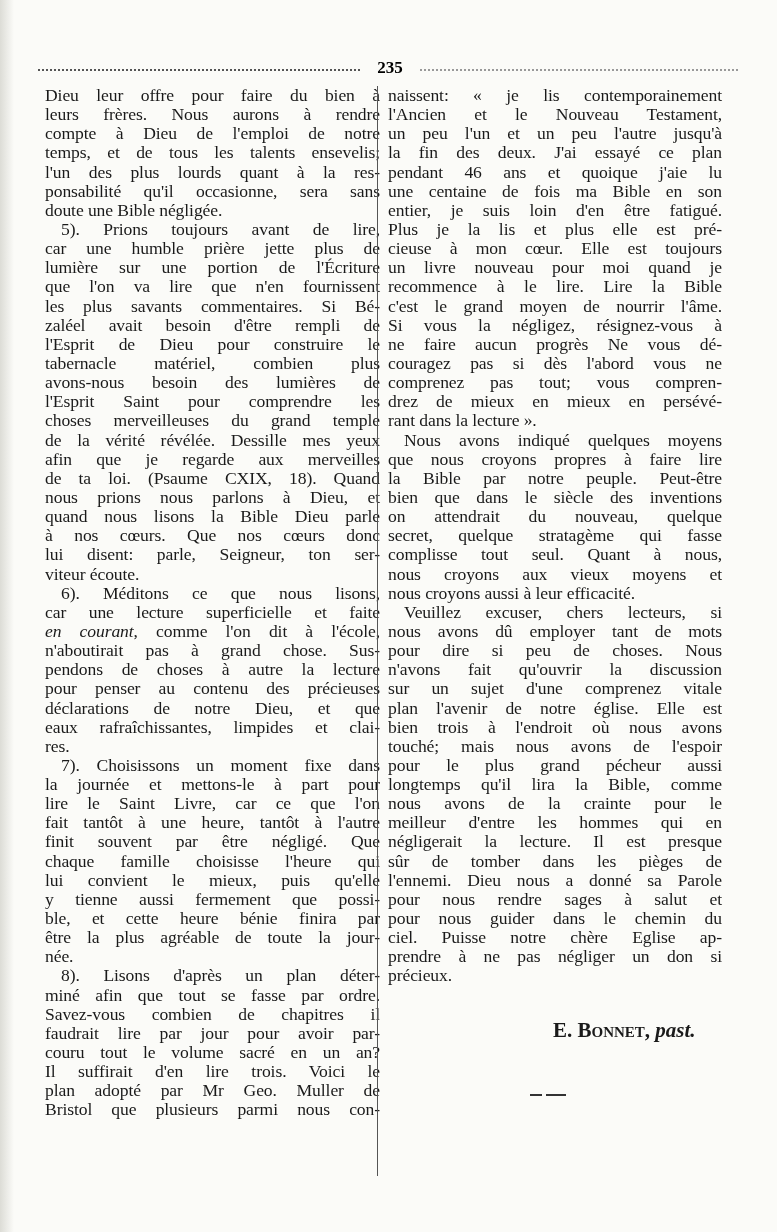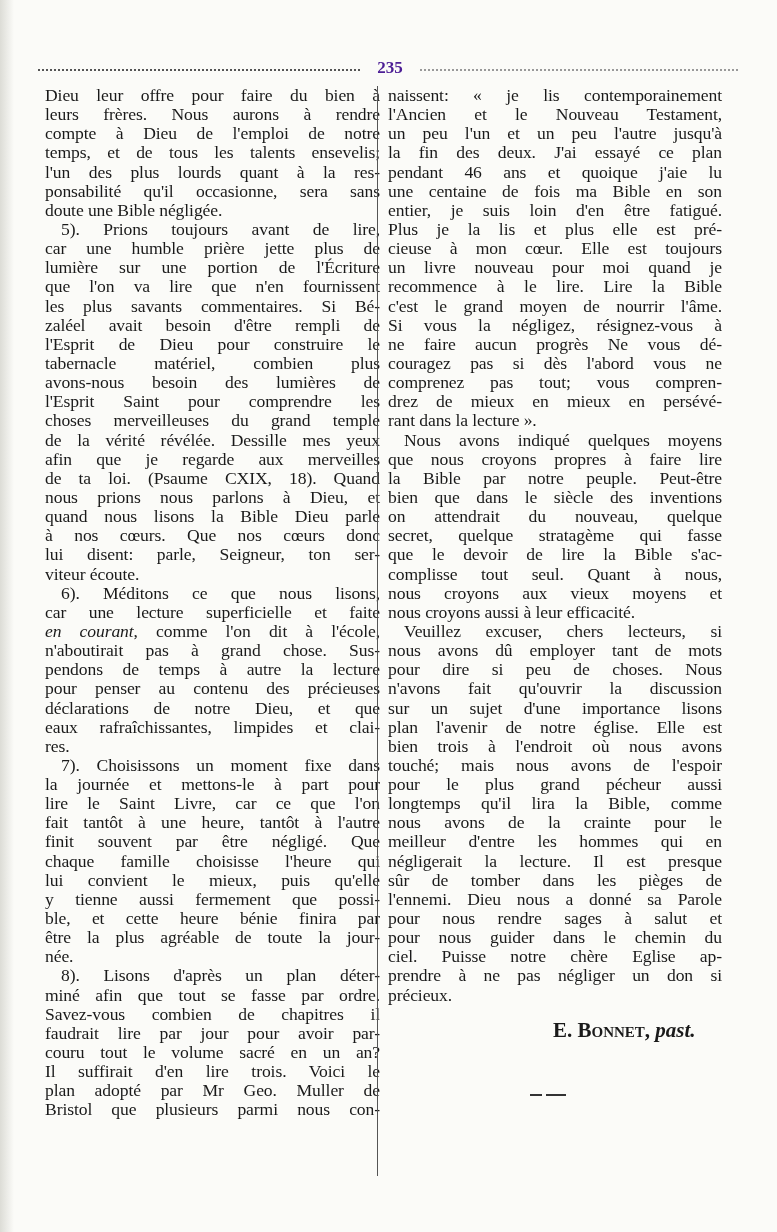--- a/index.html
+++ b/index.html
@@ -12,21 +12,21 @@
   .page-header {
     position: absolute; left: 38px; top: 58px; width: 700px; height: 20px;
   }
   .header-rule {
     position: absolute; top: 11px; height: 0; border-top: 2px dotted #555;
   }
   .header-rule.left { left: 0; width: 322px; }
   .header-rule.right { left: 382px; width: 318px; border-top-color: #999; }
   .page-number {
     position: absolute; left: 322px; width: 60px; top: 0; text-align: center;
-    font-size: 17px; font-weight: bold; color: #4c1d95;
+    font-size: 17px; font-weight: bold; color: #000000;
   }
   .column {
     position: absolute; top: 86px; width: 335px;
     font-size: 17.6px; line-height: 19.15px;
     font-weight: normal; letter-spacing: -0.1px;
   }
   .col-left { left: 45px; }
   .col-right { left: 388px; width: 334px; }
   .column .line {
     display: block; white-space: nowrap;
@@ -92,21 +92,21 @@
     <span class="line">de ta loi. (Psaume CXIX, 18). Quand</span>
     <span class="line">nous prions nous parlons à Dieu, et</span>
     <span class="line">quand nous lisons la Bible Dieu parle</span>
     <span class="line">à nos cœurs. Que nos cœurs donc</span>
     <span class="line">lui disent: parle, Seigneur, ton ser-</span>
     <span class="line last">viteur écoute.</span>
     <span class="line indent">6). Méditons ce que nous lisons,</span>
     <span class="line">car une lecture superficielle et faite</span>
     <span class="line"><i>en courant</i>, comme l'on dit à l'école,</span>
     <span class="line">n'aboutirait pas à grand chose. Sus-</span>
-    <span class="line">pendons de temps à autre la lecture</span>
+    <span class="line">pendons de choses à autre la lecture</span>
     <span class="line">pour penser au contenu des précieuses</span>
     <span class="line">déclarations de notre Dieu, et que</span>
     <span class="line">eaux rafraîchissantes, limpides et clai-</span>
     <span class="line last">res.</span>
     <span class="line indent">7). Choisissons un moment fixe dans</span>
     <span class="line">la journée et mettons-le à part pour</span>
     <span class="line">lire le Saint Livre, car ce que l'on</span>
     <span class="line">fait tantôt à une heure, tantôt à l'autre</span>
     <span class="line">finit souvent par être négligé. Que</span>
     <span class="line">chaque famille choisisse l'heure qui</span>
@@ -143,29 +143,28 @@
     <span class="line">couragez pas si dès l'abord vous ne</span>
     <span class="line">comprenez pas tout; vous compren-</span>
     <span class="line">drez de mieux en mieux en persévé-</span>
     <span class="line last">rant dans la lecture ».</span>
     <span class="line indent">Nous avons indiqué quelques moyens</span>
     <span class="line">que nous croyons propres à faire lire</span>
     <span class="line">la Bible par notre peuple. Peut-être</span>
     <span class="line">bien que dans le siècle des inventions</span>
     <span class="line">on attendrait du nouveau, quelque</span>
     <span class="line">secret, quelque stratagème qui fasse</span>
-    <span class="line">que le devoir de lire la Bible s'ac-</span>
     <span class="line">complisse tout seul. Quant à nous,</span>
     <span class="line">nous croyons aux vieux moyens et</span>
     <span class="line last">nous croyons aussi à leur efficacité.</span>
     <span class="line indent">Veuillez excuser, chers lecteurs, si</span>
     <span class="line">nous avons dû employer tant de mots</span>
     <span class="line">pour dire si peu de choses. Nous</span>
     <span class="line">n'avons fait qu'ouvrir la discussion</span>
-    <span class="line">sur un sujet d'une importance lisons</span>
+    <span class="line">sur un sujet d'une comprenez vitale</span>
     <span class="line">plan l'avenir de notre église. Elle est</span>
     <span class="line">bien trois à l'endroit où nous avons</span>
     <span class="line">touché; mais nous avons de l'espoir</span>
     <span class="line">pour le plus grand pécheur aussi</span>
     <span class="line">longtemps qu'il lira la Bible, comme</span>
     <span class="line">nous avons de la crainte pour le</span>
     <span class="line">meilleur d'entre les hommes qui en</span>
     <span class="line">négligerait la lecture. Il est presque</span>
     <span class="line">sûr de tomber dans les pièges de</span>
     <span class="line">l'ennemi. Dieu nous a donné sa Parole</span>

